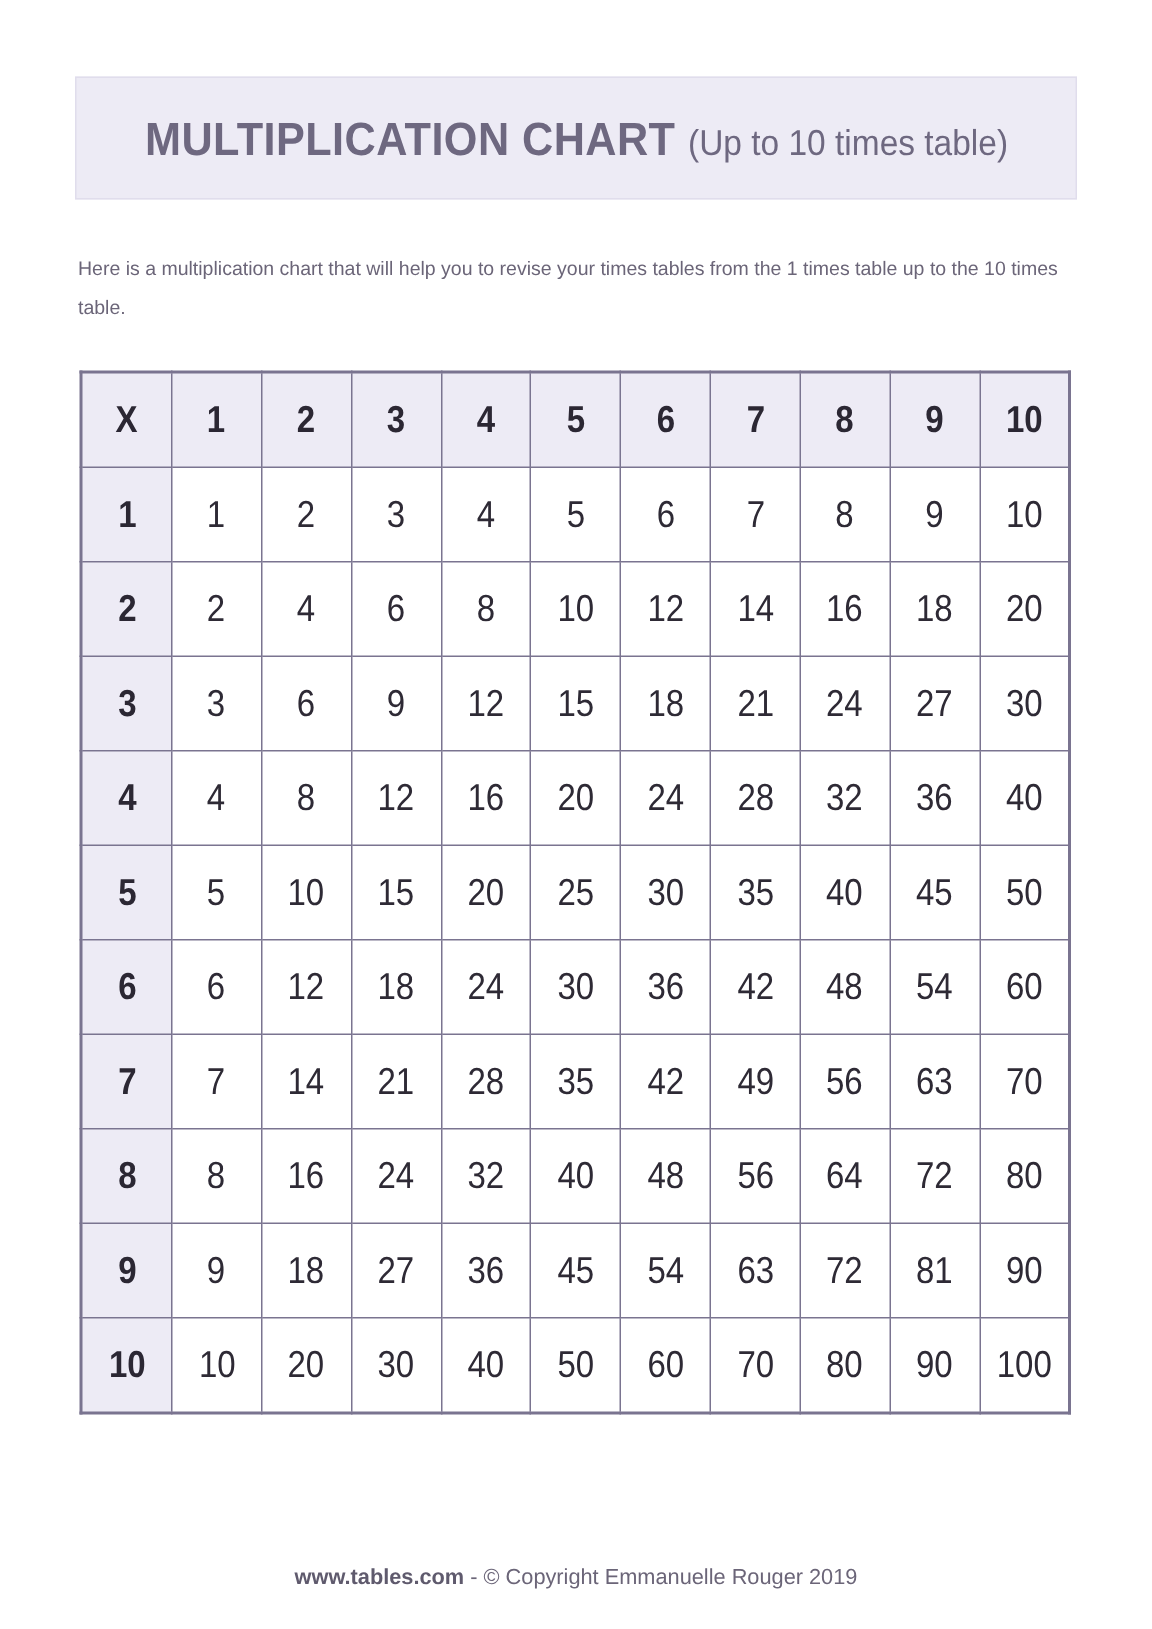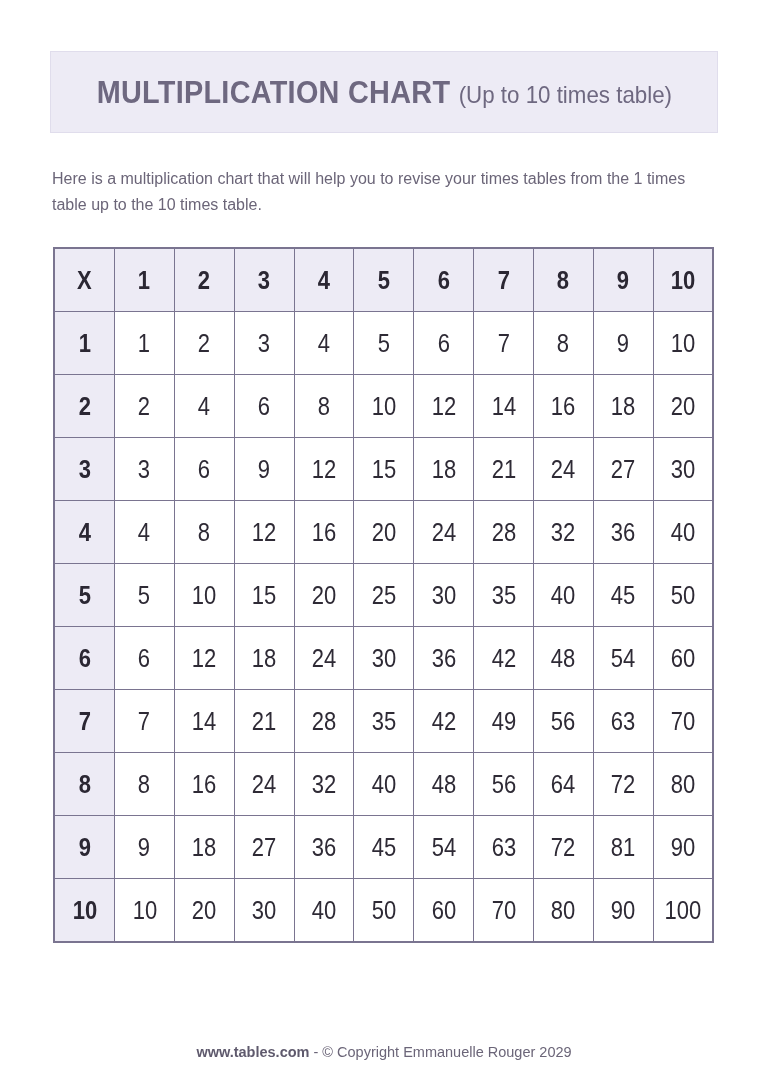--- a/index.html
+++ b/index.html
@@ -54,21 +54,21 @@
     color: #6e6880;
     margin-left: 9px;
   }
 
   
   .intro {
     position: absolute;
     left: 52px;
     top: 166px;
     width: 660px;
-    font-size: 16px;
+    font-size: 13px;
     line-height: 26px;
     color: #6b6578;
   }
 
   
   .table-wrap {
     position: absolute;
     left: 53px;
     top: 247px;
     width: 661px;
@@ -283,16 +283,16 @@
             <td><span class="num">70</span></td>
             <td><span class="num">80</span></td>
             <td><span class="num">90</span></td>
             <td><span class="num">100</span></td>
           </tr>
         </tbody>
     </table>
   </div>
 
   <div class="footer">
-    <span class="site">www.tables.com</span><span> - © Copyright Emmanuelle Rouger 2029</span>
+    <span class="site">www.tables.com</span><span> - © Copyright Emmanuelle Rouger 2019</span>
   </div>
 
 </div>
 
 </body></html>

